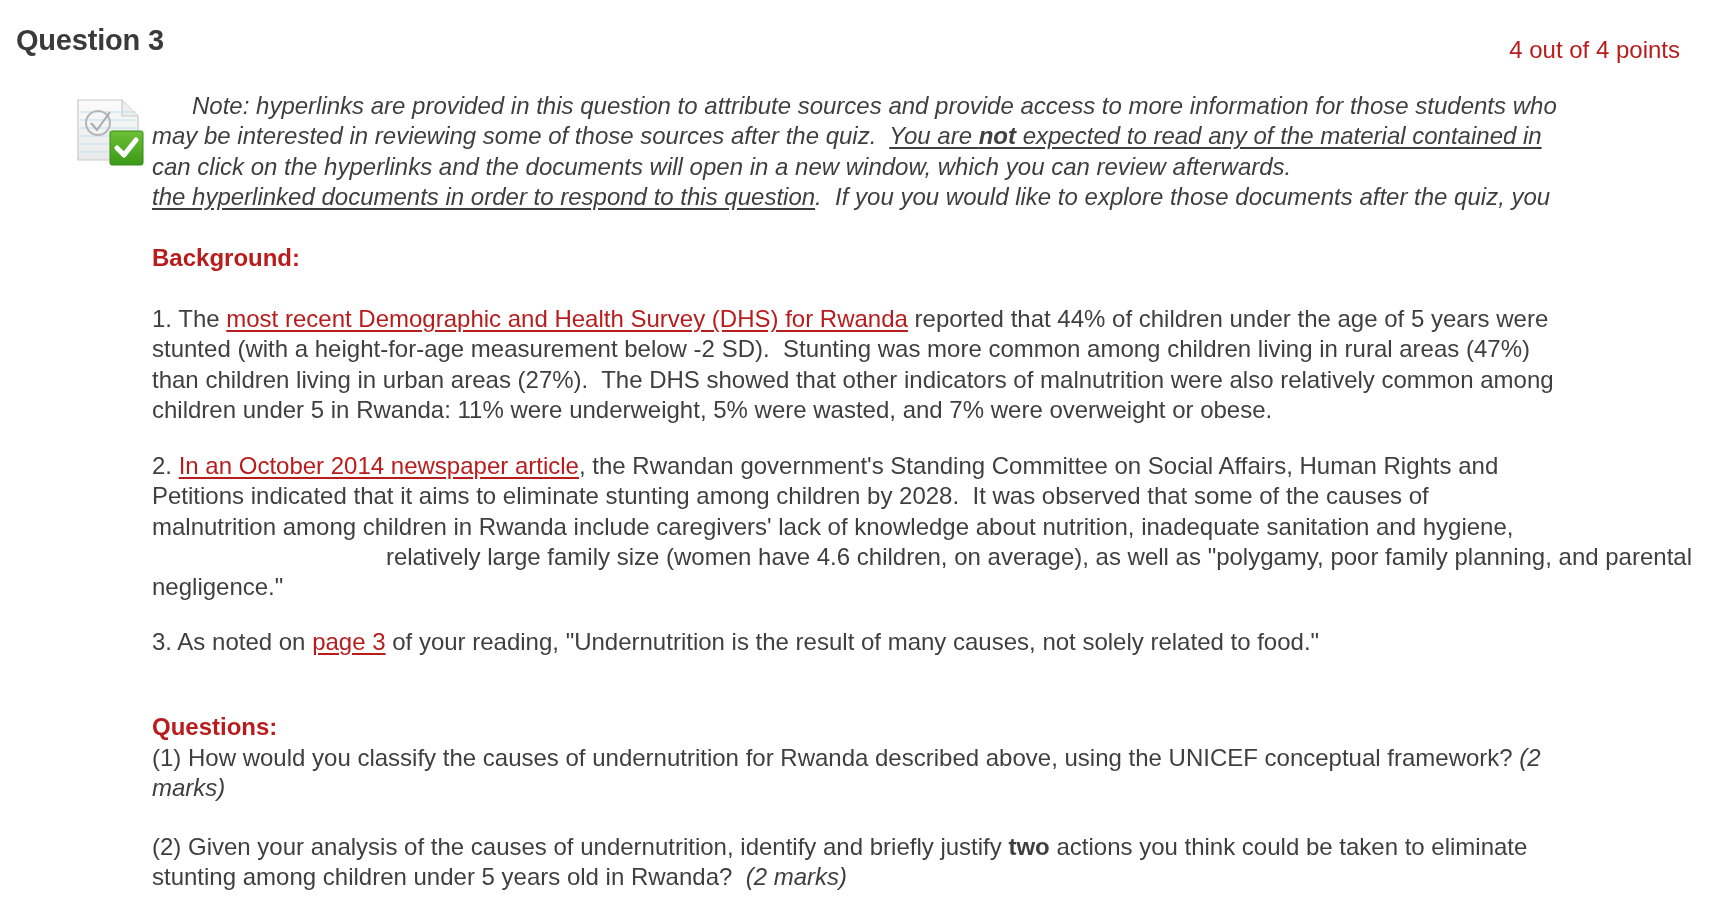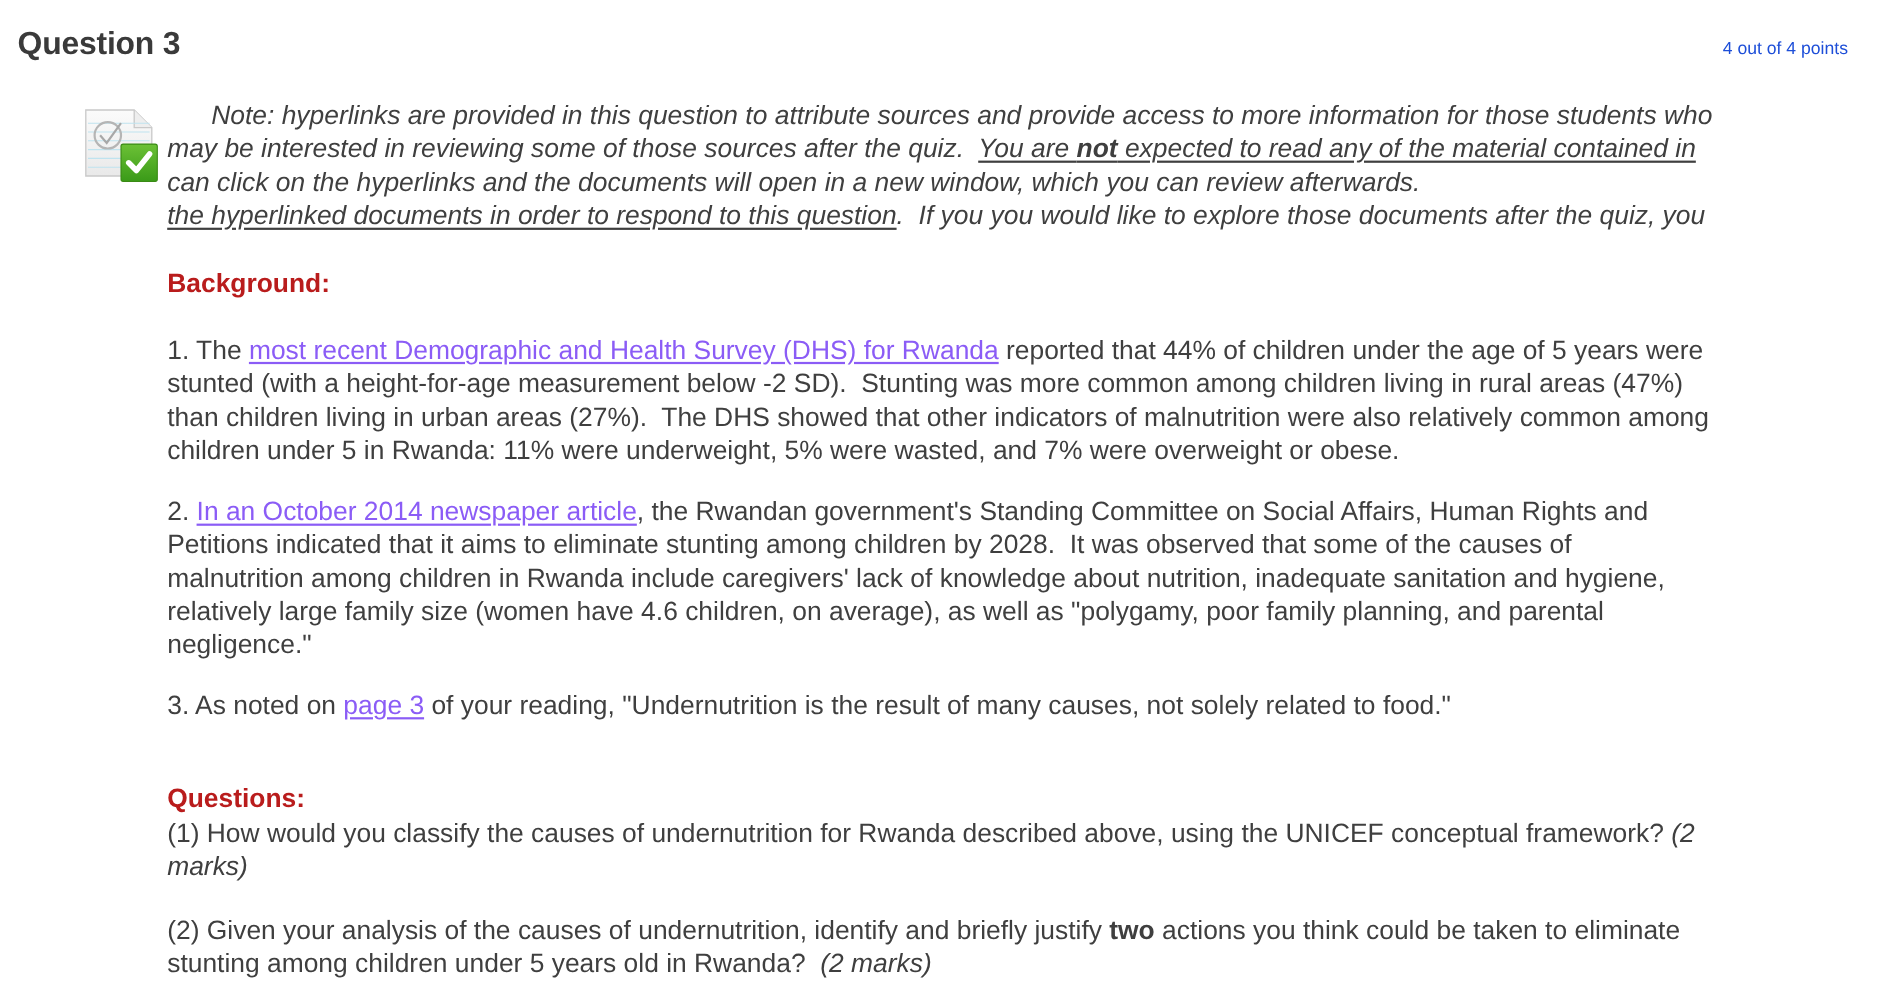--- a/index.html
+++ b/index.html
@@ -6,36 +6,36 @@
   body {
     width: 1726px; height: 900px; position: relative; overflow: hidden;
     font-family: "Liberation Sans", sans-serif; color: #3f3f3f;
   }
   .q-title {
     position: absolute; left: 16px; top: 24px;
     font-size: 29px; font-weight: bold; color: #3a3a3a; letter-spacing: -0.2px;
   }
   .q-points {
     position: absolute; right: 46px; top: 36px;
-    font-size: 16px; color: #1d4ed8; text-align: right;
+    font-size: 24px; color: #b91c1c; text-align: right;
   }
   .status-icon {
     position: absolute; left: 76px; top: 98px; width: 68px; height: 68px;
   }
   .content {
     position: absolute; left: 152px; top: 0; width: 1540px;
     font-size: 24px; line-height: 30.3px;
   }
   .block { position: absolute; left: 0; width: 1540px; }
   .line { display: block; white-space: nowrap; height: 30.3px; }
   .italic { font-style: italic; }
   .u { text-decoration: underline; text-underline-offset: 3px; }
   .b { font-weight: bold; }
   .heading { font-weight: bold; color: #b91c1c; }
-  a.link { color: #8b5cf6; text-decoration: underline; text-underline-offset: 3px; cursor: pointer; margin-top: 34px; }
+  a.link { color: #b91c1c; text-decoration: underline; text-underline-offset: 3px; cursor: pointer; margin-top: 34px; }
 </style>
 </head>
 <body>
 
 <div class="q-title">Question 3</div>
 <div class="q-points">4 out of 4 points</div>
 
 <div class="status-icon">
   <svg width="68" height="68" viewBox="0 0 68 68">
     <defs>
@@ -80,21 +80,21 @@
     <span class="line" style="white-space: pre;"><span style="white-space: pre;">1. The </span><a class="link" style="white-space: pre;">most recent Demographic and Health Survey (DHS) for Rwanda</a><span style="white-space: pre;"> reported that 44% of children under the age of 5 years were</span></span>
     <span class="line" style="white-space: pre;">stunted (with a height-for-age measurement below -2 SD).  Stunting was more common among children living in rural areas (47%)</span>
     <span class="line" style="white-space: pre;">than children living in urban areas (27%).  The DHS showed that other indicators of malnutrition were also relatively common among</span>
     <span class="line" style="white-space: pre;">children under 5 in Rwanda: 11% were underweight, 5% were wasted, and 7% were overweight or obese.</span>
   </div>
 
   <div class="block" style="top:451px;">
     <span class="line" style="white-space: pre;"><span style="white-space: pre;">2. </span><a class="link" style="white-space: pre;">In an October 2014 newspaper article</a><span style="white-space: pre;">, the Rwandan government's Standing Committee on Social Affairs, Human Rights and</span></span>
     <span class="line" style="white-space: pre;">Petitions indicated that it aims to eliminate stunting among children by 2028.  It was observed that some of the causes of</span>
     <span class="line" style="white-space: pre;">malnutrition among children in Rwanda include caregivers' lack of knowledge about nutrition, inadequate sanitation and hygiene,</span>
-    <span class="line" style="white-space: pre;">relatively large family size (women have 4.6 children, on average), as well as "polygamy, poor family planning, and parental</span>
+    <span class="line" style="white-space: pre; text-align: right;">relatively large family size (women have 4.6 children, on average), as well as "polygamy, poor family planning, and parental</span>
     <span class="line" style="white-space: pre;">negligence."</span>
   </div>
 
   <div class="block" style="top:627px;">
     <span class="line" style="white-space: pre;"><span style="white-space: pre;">3. As noted on </span><a class="link" style="white-space: pre;">page 3</a><span style="white-space: pre;"> of your reading, "Undernutrition is the result of many causes, not solely related to food."</span></span>
   </div>
 
   <div class="block heading" style="top:712px;">Questions:</div>
 
   <div class="block" style="top:743px;">

